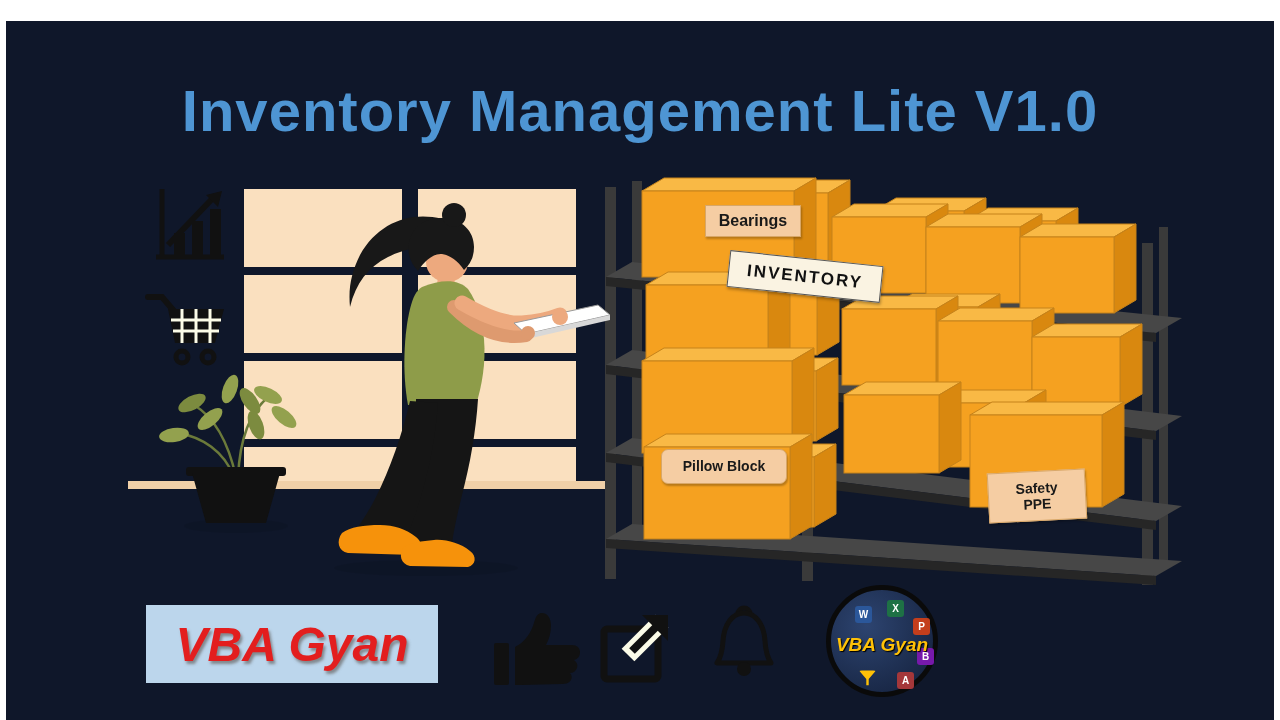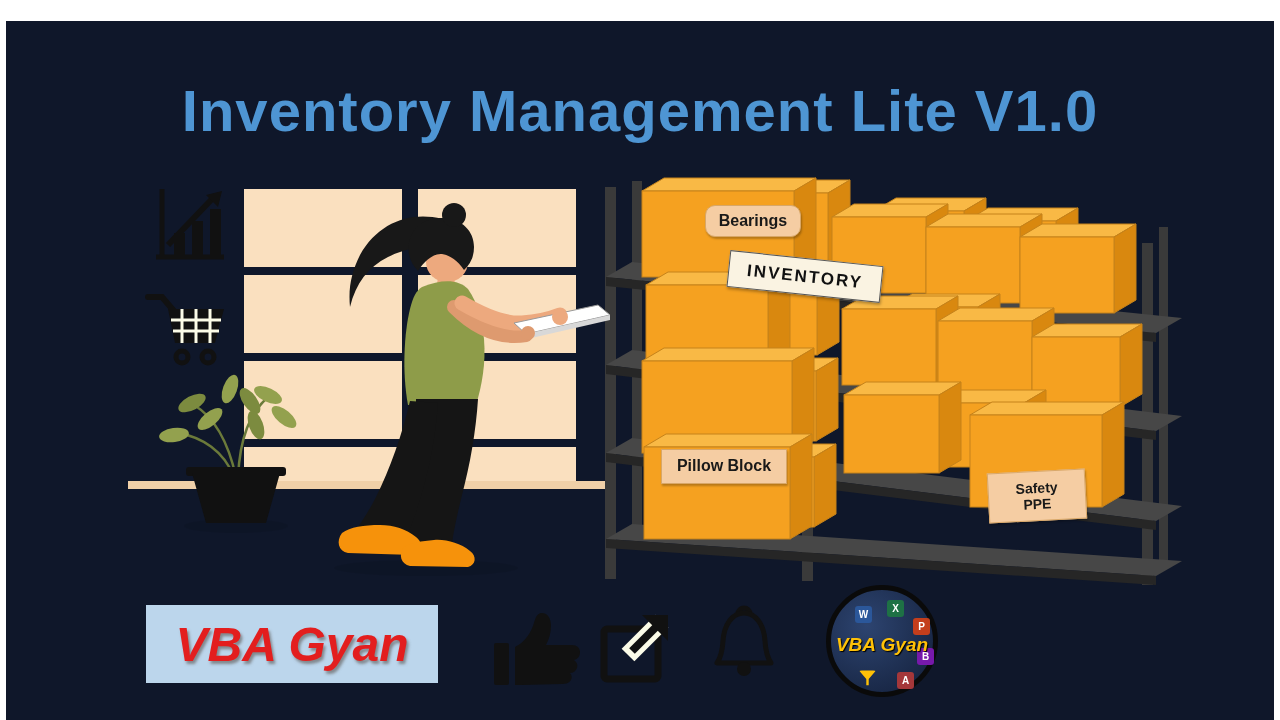--- a/index.html
+++ b/index.html
@@ -13,23 +13,23 @@
     top:56px;left:0;width:100%;text-align:center;
     font-size:58px;font-weight:800;color:#4E95D3;letter-spacing:1px;
   }
   .scene{top:0;left:0;width:1280px;height:720px;}
   .shelf-label{
     background:#F5CDA3;color:#191919;font-weight:700;
     display:flex;align-items:center;justify-content:center;
     border:1px solid #D8A768;box-shadow:1px 2px 2px rgba(0,0,0,0.25);
     text-align:center;white-space:pre-line;line-height:1.15;
   }
-  .lbl-bearings{left:699px;top:184px;width:94px;height:30px;font-size:16px;border-radius:10px;}
+  .lbl-bearings{left:699px;top:184px;width:94px;height:30px;font-size:16px;}
   .lbl-bolts{left:652px;top:340px;width:124px;height:33px;font-size:17px;}
-  .lbl-pillow{left:655px;top:428px;width:124px;height:33px;font-size:16px;}
+  .lbl-pillow{left:655px;top:428px;width:124px;height:33px;font-size:14px;border-radius:7px;}
   .lbl-ppe{left:982px;top:450px;width:96px;height:48px;font-size:14px;transform:rotate(-3deg);}
   .inv-banner{
     left:722px;top:237px;width:152px;height:35px;
     background:#FAF3E2;border:1px solid #555;color:#111;
     display:flex;align-items:center;justify-content:center;
     font-size:17px;font-weight:700;letter-spacing:2px;
     transform:rotate(6deg);box-shadow:1px 2px 3px rgba(0,0,0,0.3);
   }
   .vba-banner{
     left:140px;top:584px;width:292px;height:78px;background:#BCD6EC;

